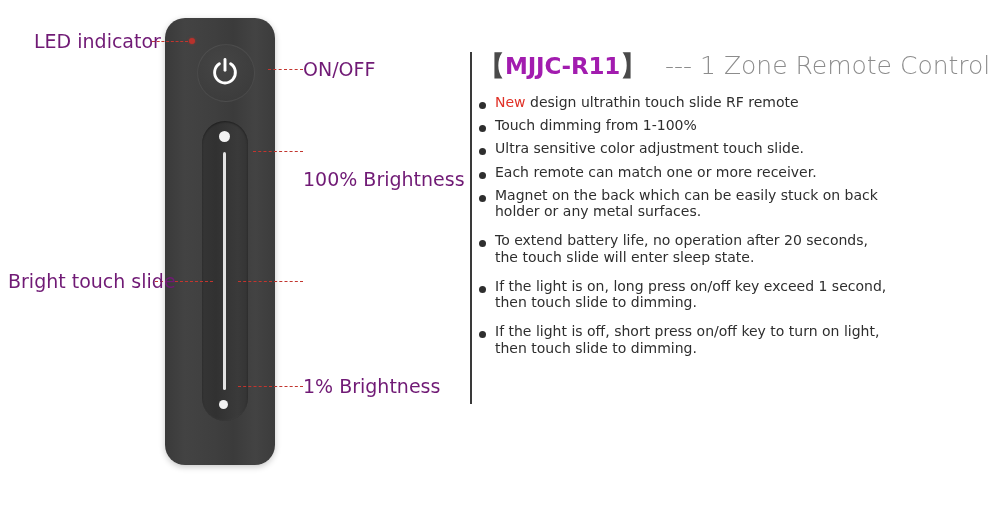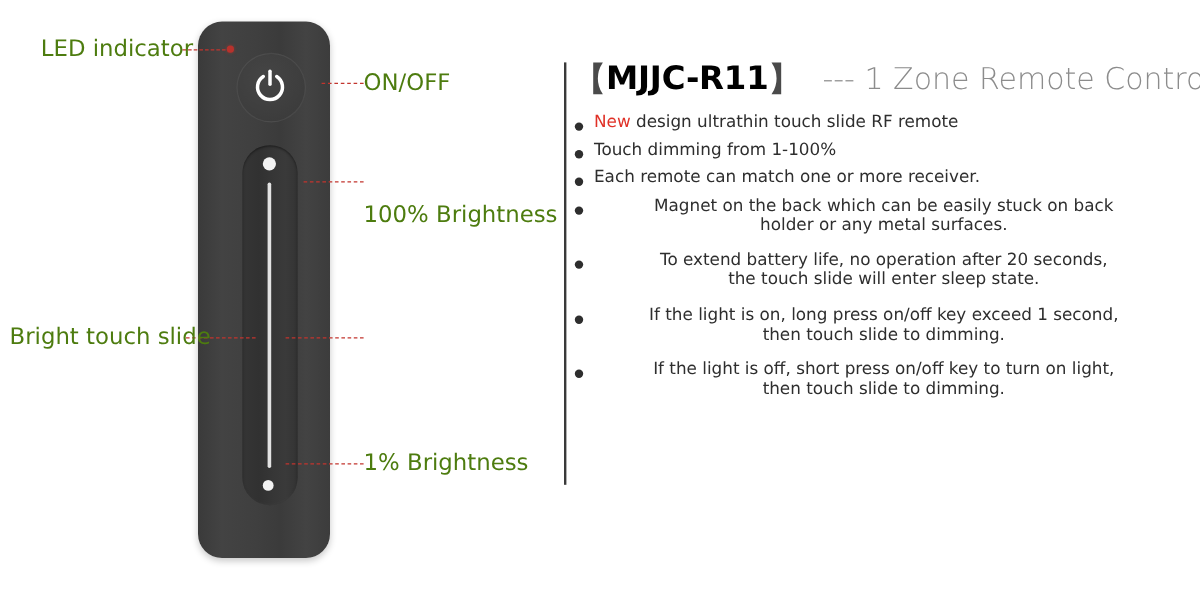--- a/index.html
+++ b/index.html
@@ -88,21 +88,21 @@
     border-radius: 50%;
     background: #f2f2f2;
   }
   #slide-dot-top  { left: 219px; top: 131px; }
   #slide-dot-bot  { left: 219px; top: 400px; width: 9px; height: 9px; }
 
   
   .callout-label {
     position: absolute;
     font-size: 19px;
-    color: #4d7c0f;
+    color: #701a75;
     white-space: nowrap;
     line-height: 1;
   }
   .leader {
     position: absolute;
     height: 0;
     border-top: 1.4px dashed #c2352e;
   }
 
   #lbl-led            { left: 34px;  top: 32px; }
@@ -141,23 +141,23 @@
     left: 8px; top: 0px;
     white-space: nowrap;
   }
   .bracket {
     font-size: 27px;
     color: #4a4a4a;
     font-weight: 600;
     vertical-align: -1px;
   }
   #model-code {
-    font-size: 27px;
+    font-size: 23px;
     font-weight: bold;
-    color: #000000;
+    color: #a21caf;
     letter-spacing: -0.2px;
   }
   #header-tagline {
     font-size: 25px;
     color: #8c8c8c;
     margin-left: 18px;
     font-weight: 300;
   }
 
   #bullet-list {
@@ -168,21 +168,21 @@
     margin: 0; padding: 0;
   }
   #bullet-list li {
     position: relative;
     padding-left: 17px;
     font-size: 14px;
     color: #2e2e2e;
     line-height: 1.16;
     margin-bottom: 7px;
   }
-  #bullet-list li.gap { margin-bottom: 13px; text-align: center; }
+  #bullet-list li.gap { margin-bottom: 13px; }
   #bullet-list li::before {
     content: "";
     position: absolute;
     left: 1px; top: 8px;
     width: 7px; height: 7px;
     border-radius: 50%;
     background: #2e2e2e;
   }
   .hl-new { color: #e03127; }
   .li-line2 { display: block; }
@@ -229,19 +229,20 @@
 
   <div id="spec-divider"></div>
 
   <div id="spec-header">
     <span class="bracket">【</span><span id="model-code">MJJC-R11</span><span class="bracket">】</span><span id="header-tagline">--- 1 Zone Remote Control</span>
   </div>
 
   <ul id="bullet-list">
       <li><span class="hl-new">New</span><span> design ultrathin touch slide RF remote</span></li>
       <li><span>Touch dimming from 1-100%</span></li>
+      <li><span>Ultra sensitive color adjustment touch slide.</span></li>
       <li><span>Each remote can match one or more receiver.</span></li>
       <li class="gap"><span>Magnet on the back which can be easily stuck on back</span><span class="li-line2">holder or any metal surfaces.</span></li>
       <li class="gap"><span>To extend battery life, no operation after 20 seconds,</span><span class="li-line2">the touch slide will enter sleep state.</span></li>
       <li class="gap"><span>If the light is on, long press on/off key exceed 1 second,</span><span class="li-line2">then touch slide to dimming.</span></li>
       <li class="gap"><span>If the light is off, short press on/off key to turn on light,</span><span class="li-line2">then touch slide to dimming.</span></li>
     </ul>
 </div>
 
 </body></html>

